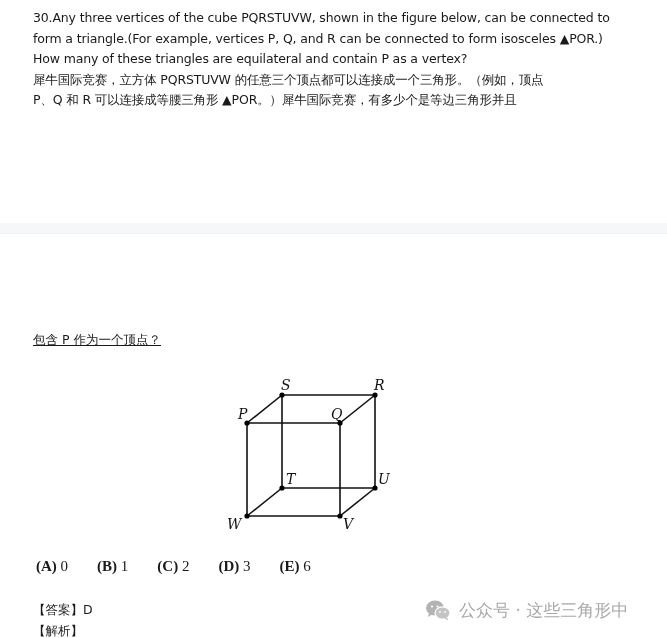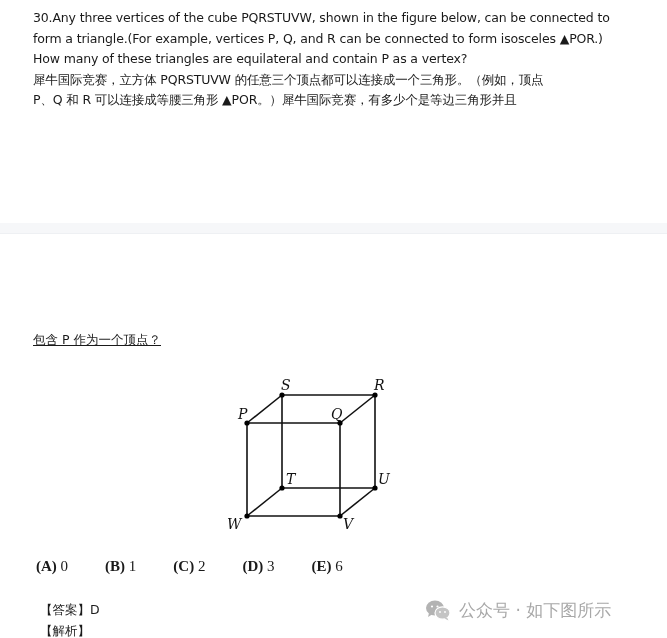--- a/index.html
+++ b/index.html
@@ -62,34 +62,33 @@
     }
     .choices {
       position: absolute;
       left: 36px;
       top: 557px;
       font-family: "Liberation Serif", "DejaVu Serif", serif;
       font-size: 15px;
       line-height: 18px;
       white-space: nowrap;
       display: flex;
-      gap: 12px;
+      gap: 4px;
     }
     .choice {
       display: inline-block;
       margin-right: 25px;
     }
     .choice .letter { font-weight: bold; }
     .answer-line, .analysis-line {
       position: absolute;
       left: 33px;
       font-size: 12.5px;
       line-height: 18px;
       white-space: nowrap;
-      margin-left: 7px;
     }
     .answer-line { top: 601px; }
     .analysis-line { top: 622px; }
     .watermark {
       position: absolute;
       left: 425px;
       top: 598px;
       display: flex;
       align-items: center;
       color: #a8a8a8;
@@ -193,14 +192,14 @@
   <svg class="wm-icon" viewBox="0 0 26 22">
     <ellipse cx="10" cy="9" rx="9" ry="7.5" fill="#b3b3b3"></ellipse>
     <path d="M4 14 L3 18 L7 15.5 Z" fill="#b3b3b3"></path>
     <ellipse cx="17.5" cy="14" rx="7.5" ry="6.2" fill="#c4c4c4" stroke="#fff" stroke-width="1.2"></ellipse>
     <path d="M22 18.5 L23.5 21.5 L19.5 19.5 Z" fill="#c4c4c4"></path>
     <circle cx="7" cy="7.5" r="1.1" fill="#fff"></circle>
     <circle cx="12.5" cy="7.5" r="1.1" fill="#fff"></circle>
     <circle cx="15" cy="13" r="0.9" fill="#fff"></circle>
     <circle cx="20" cy="13" r="0.9" fill="#fff"></circle>
   </svg>
-  <span>公众号 · 如下图所示</span>
+  <span>公众号 · 这些三角形中</span>
 </div>
 
 </body></html>

